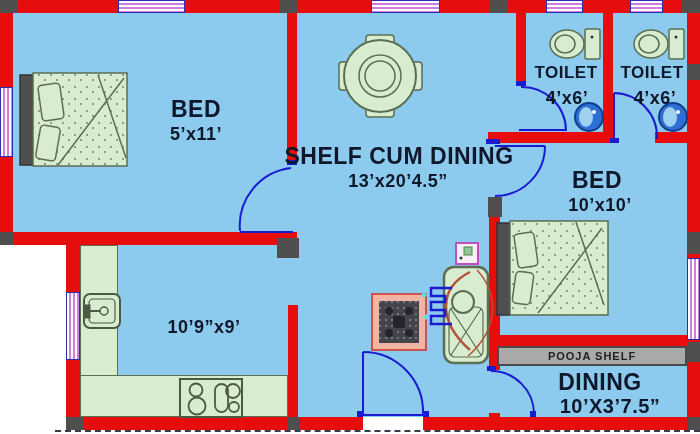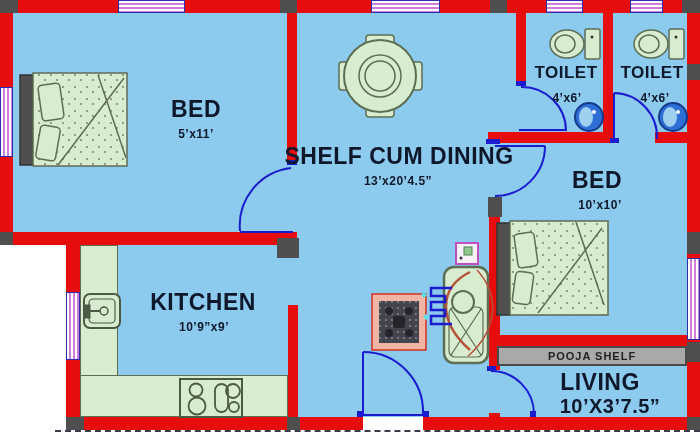--- a/index.html
+++ b/index.html
@@ -10,21 +10,21 @@
   .blk{position:absolute;background:#4f4f4f;}
   .winH{position:absolute;box-sizing:border-box;border:1px solid #2d2db0;
         background:repeating-linear-gradient(to bottom,#ffffff 0 2px,#cf7fd8 2px 4px);}
   .winV{position:absolute;box-sizing:border-box;border:1px solid #2d2db0;
         background:repeating-linear-gradient(to right,#ffffff 0 2px,#cf7fd8 2px 4px);}
   .counter{position:absolute;background:#d8ecd0;border:1px solid #5c6e54;box-sizing:border-box;}
   .shelfbar{position:absolute;background:#a9a9a9;border:2px solid #4a4a4a;box-sizing:border-box;}
   .lbl{position:absolute;transform:translate(-50%,-50%);font-weight:bold;color:#0f172a;
        white-space:nowrap;letter-spacing:.5px;}
   .big{font-size:23px;}
-  .dim{font-size:12px;}
+  .dim{font-size:18px;}
   .tiny{font-size:11px;letter-spacing:1px;color:#222;}
   .boundary{position:absolute;left:55px;right:0;top:430px;border-top:2px dashed #3a3a4a;}
   svg{position:absolute;left:0;top:0;}
 </style>
 </head>
 <body>
 
 <div id="plan">
 
   <div class="floor" style="left:13px;top:13px;width:674px;height:232px"></div>
@@ -221,20 +221,19 @@
   <div class="lbl big" style="left:196px;top:109px">BED</div>
   <div class="lbl dim" style="left:196px;top:134px">5’x11’</div>
   <div class="lbl big" style="left:399px;top:156px">SHELF CUM DINING</div>
   <div class="lbl dim" style="left:398px;top:181px">13’x20’4.5”</div>
   <div class="lbl big" style="left:566px;top:73px;font-size:17px">TOILET</div>
   <div class="lbl dim" style="left:567px;top:98px">4’x6’</div>
   <div class="lbl big" style="left:652px;top:73px;font-size:17px">TOILET</div>
   <div class="lbl dim" style="left:655px;top:98px">4’x6’</div>
   <div class="lbl big" style="left:597px;top:180px">BED</div>
   <div class="lbl dim" style="left:600px;top:205px">10’x10’</div>
-  <div class="lbl big" style="left:203px;top:302px">KITCHEN</div>
   <div class="lbl dim" style="left:204px;top:327px">10’9”x9’</div>
   <div class="lbl tiny" style="left:592px;top:356px">POOJA SHELF</div>
-  <div class="lbl big" style="left:600px;top:382px">LIVING</div>
+  <div class="lbl big" style="left:600px;top:382px">DINING</div>
   <div class="lbl dim" style="left:610px;top:406px;font-size:20px">10’X3’7.5”</div>
 
   <div class="boundary"></div>
 </div>
 
 </body></html>

